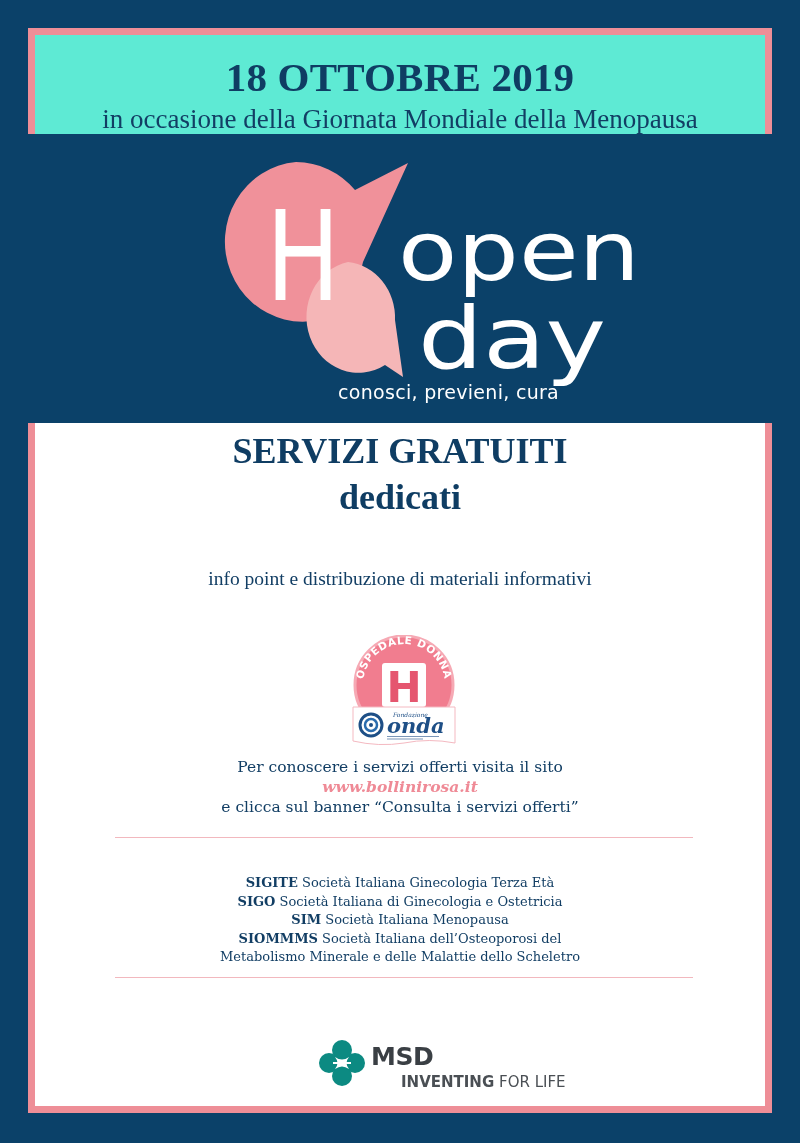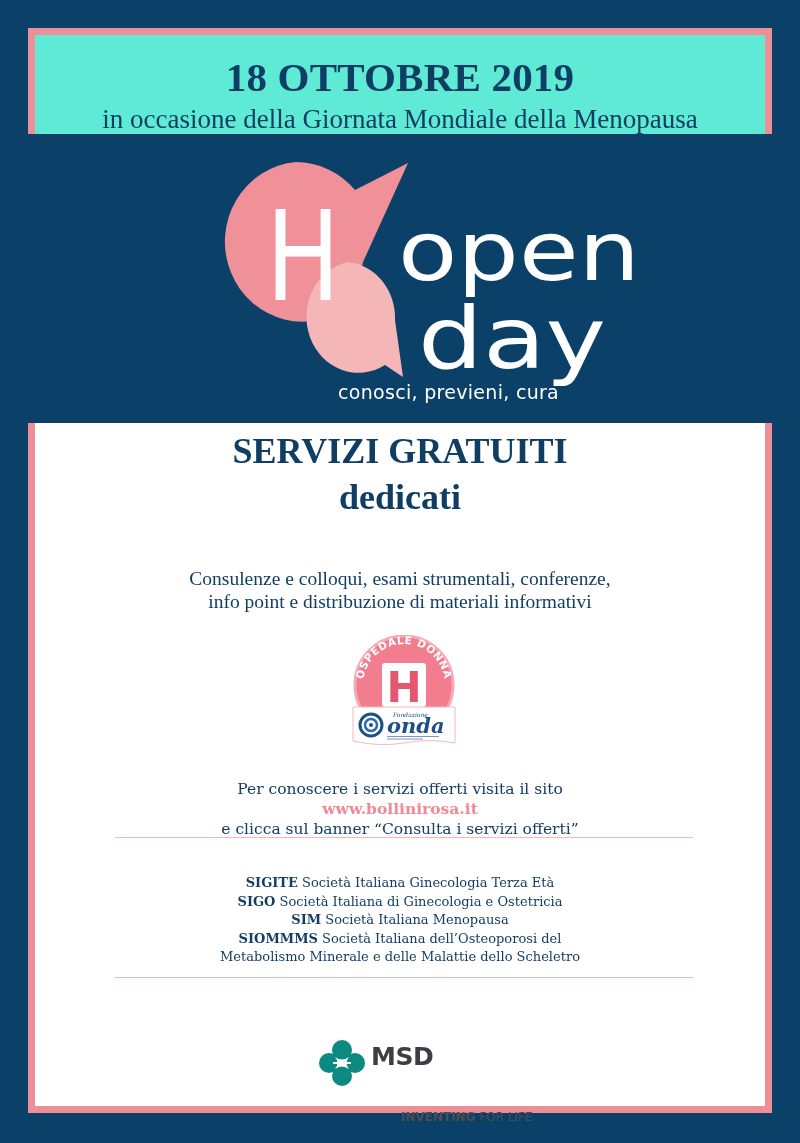--- a/index.html
+++ b/index.html
@@ -35,34 +35,34 @@
     box-sizing:border-box; background:#fff;
     border:7px solid #ee8e97; border-top:none;
   }
   .center { position:absolute; left:0; right:0; text-align:center; }
   .headline {
     font-family:"Liberation Serif", serif; font-weight:bold; font-size:36px;
     color:#0f3d63; line-height:1;
   }
   .desc { font-family:"Liberation Serif", serif; font-size:19.5px; color:#123e64; line-height:23px; }
   .info { font-family:"DejaVu Serif", serif; font-size:15.5px; color:#123e64; line-height:20px; }
-  .url { color:#ef8a96; font-weight:bold; }
+  .url { color:#ef8a96; font-weight:bold;font-style:italic; }
   .divider { position:absolute; left:80px; width:578px; height:1px; background:#f2b8be; }
   .section-title { font-family:"DejaVu Serif", serif; font-weight:bold; font-size:15px; color:#123e64; }
   .patron { font-family:"DejaVu Serif", serif; font-size:13px; color:#123e64; line-height:18.5px; }
   .patron b { font-weight:bold; }
   .badge { position:absolute; left:314px; top:212px; width:110px; height:112px; }
   .msd { position:absolute; left:284px; top:617px; width:200px; height:50px; }
   .msd-word {
     position:absolute; left:52px; top:4px; font-family:"DejaVu Sans", sans-serif;
     font-weight:bold; font-size:25px; color:#3a3f44; letter-spacing:-0.5px; line-height:1;
   }
   .msd-tag {
     position:absolute; left:82px; top:35px; font-family:"DejaVu Sans", sans-serif;
-    font-size:12px; color:#4a4f54; line-height:1; white-space:nowrap;margin-top:36px;
+    font-size:15px; color:#4a4f54; line-height:1; white-space:nowrap;
   }
   .msd-tag b { font-weight:bold; }
 </style>
 </head>
 <body>
 
 <div class="top-box">
   <div class="date">18 OTTOBRE 2019</div>
   <div class="occasion">in occasione della Giornata Mondiale della Menopausa</div>
 </div>
@@ -81,21 +81,20 @@
     <text x="418" y="368" font-family="DejaVu Sans, sans-serif" font-size="86" fill="#ffffff" textLength="188" lengthAdjust="spacingAndGlyphs">day</text>
   </svg>
   <div class="tagline">conosci, previeni, cura</div>
 </div>
 
 <div class="lower-box">
   <div class="center headline" style="top:10px;">SERVIZI GRATUITI</div>
   <div class="center headline" style="top:56px;">dedicati</div>
 
   <div class="center desc" style="top:144px;">
-    <div>Consulenze e colloqui, esami strumentali, conferenze,</div>
     <div>info point e distribuzione di materiali informativi</div>
   </div>
 
   <div class="badge">
     <svg width="110" height="112" viewBox="0 0 110 112">
       <defs>
         <path id="arcPath" d="M 14 50 A 41 41 0 0 1 96 50"></path>
       </defs>
       <circle cx="55" cy="50" r="49" fill="#f17d8f"></circle>
       <circle cx="55" cy="50" r="49" fill="none" stroke="#f6a9b4" stroke-width="3"></circle>
@@ -108,21 +107,21 @@
       <circle cx="22" cy="90" r="11" fill="none" stroke="#1e4f86" stroke-width="3"></circle>
       <circle cx="22" cy="90" r="6" fill="none" stroke="#2a6cae" stroke-width="2.5"></circle>
       <circle cx="22" cy="90" r="2" fill="#1e4f86"></circle>
       <text x="44" y="82" font-family="DejaVu Serif, serif" font-style="italic" font-size="6" fill="#1e4f86">Fondazione</text>
       <text x="38" y="98" font-family="DejaVu Serif, serif" font-weight="bold" font-style="italic" font-size="21" fill="#1e4f86">onda</text>
       <rect x="38" y="101" width="52" height="1" fill="#7a96b8"></rect>
       <rect x="38" y="103.5" width="36" height="1" fill="#7a96b8"></rect>
     </svg>
   </div>
 
-  <div class="center info" style="top:334px;margin-top:22px;">
+  <div class="center info" style="top:334px;">
     <div>Per conoscere i servizi offerti visita il sito</div>
     <div class="url">www.bollinirosa.it</div>
     <div>e clicca sul banner “Consulta i servizi offerti”</div>
   </div>
 
   <div class="divider" style="top:414px;"></div>
 
 
   <div class="center patron" style="top:451px;">
     <div><b>SIGITE</b> <span>Società Italiana Ginecologia Terza Età</span></div>

